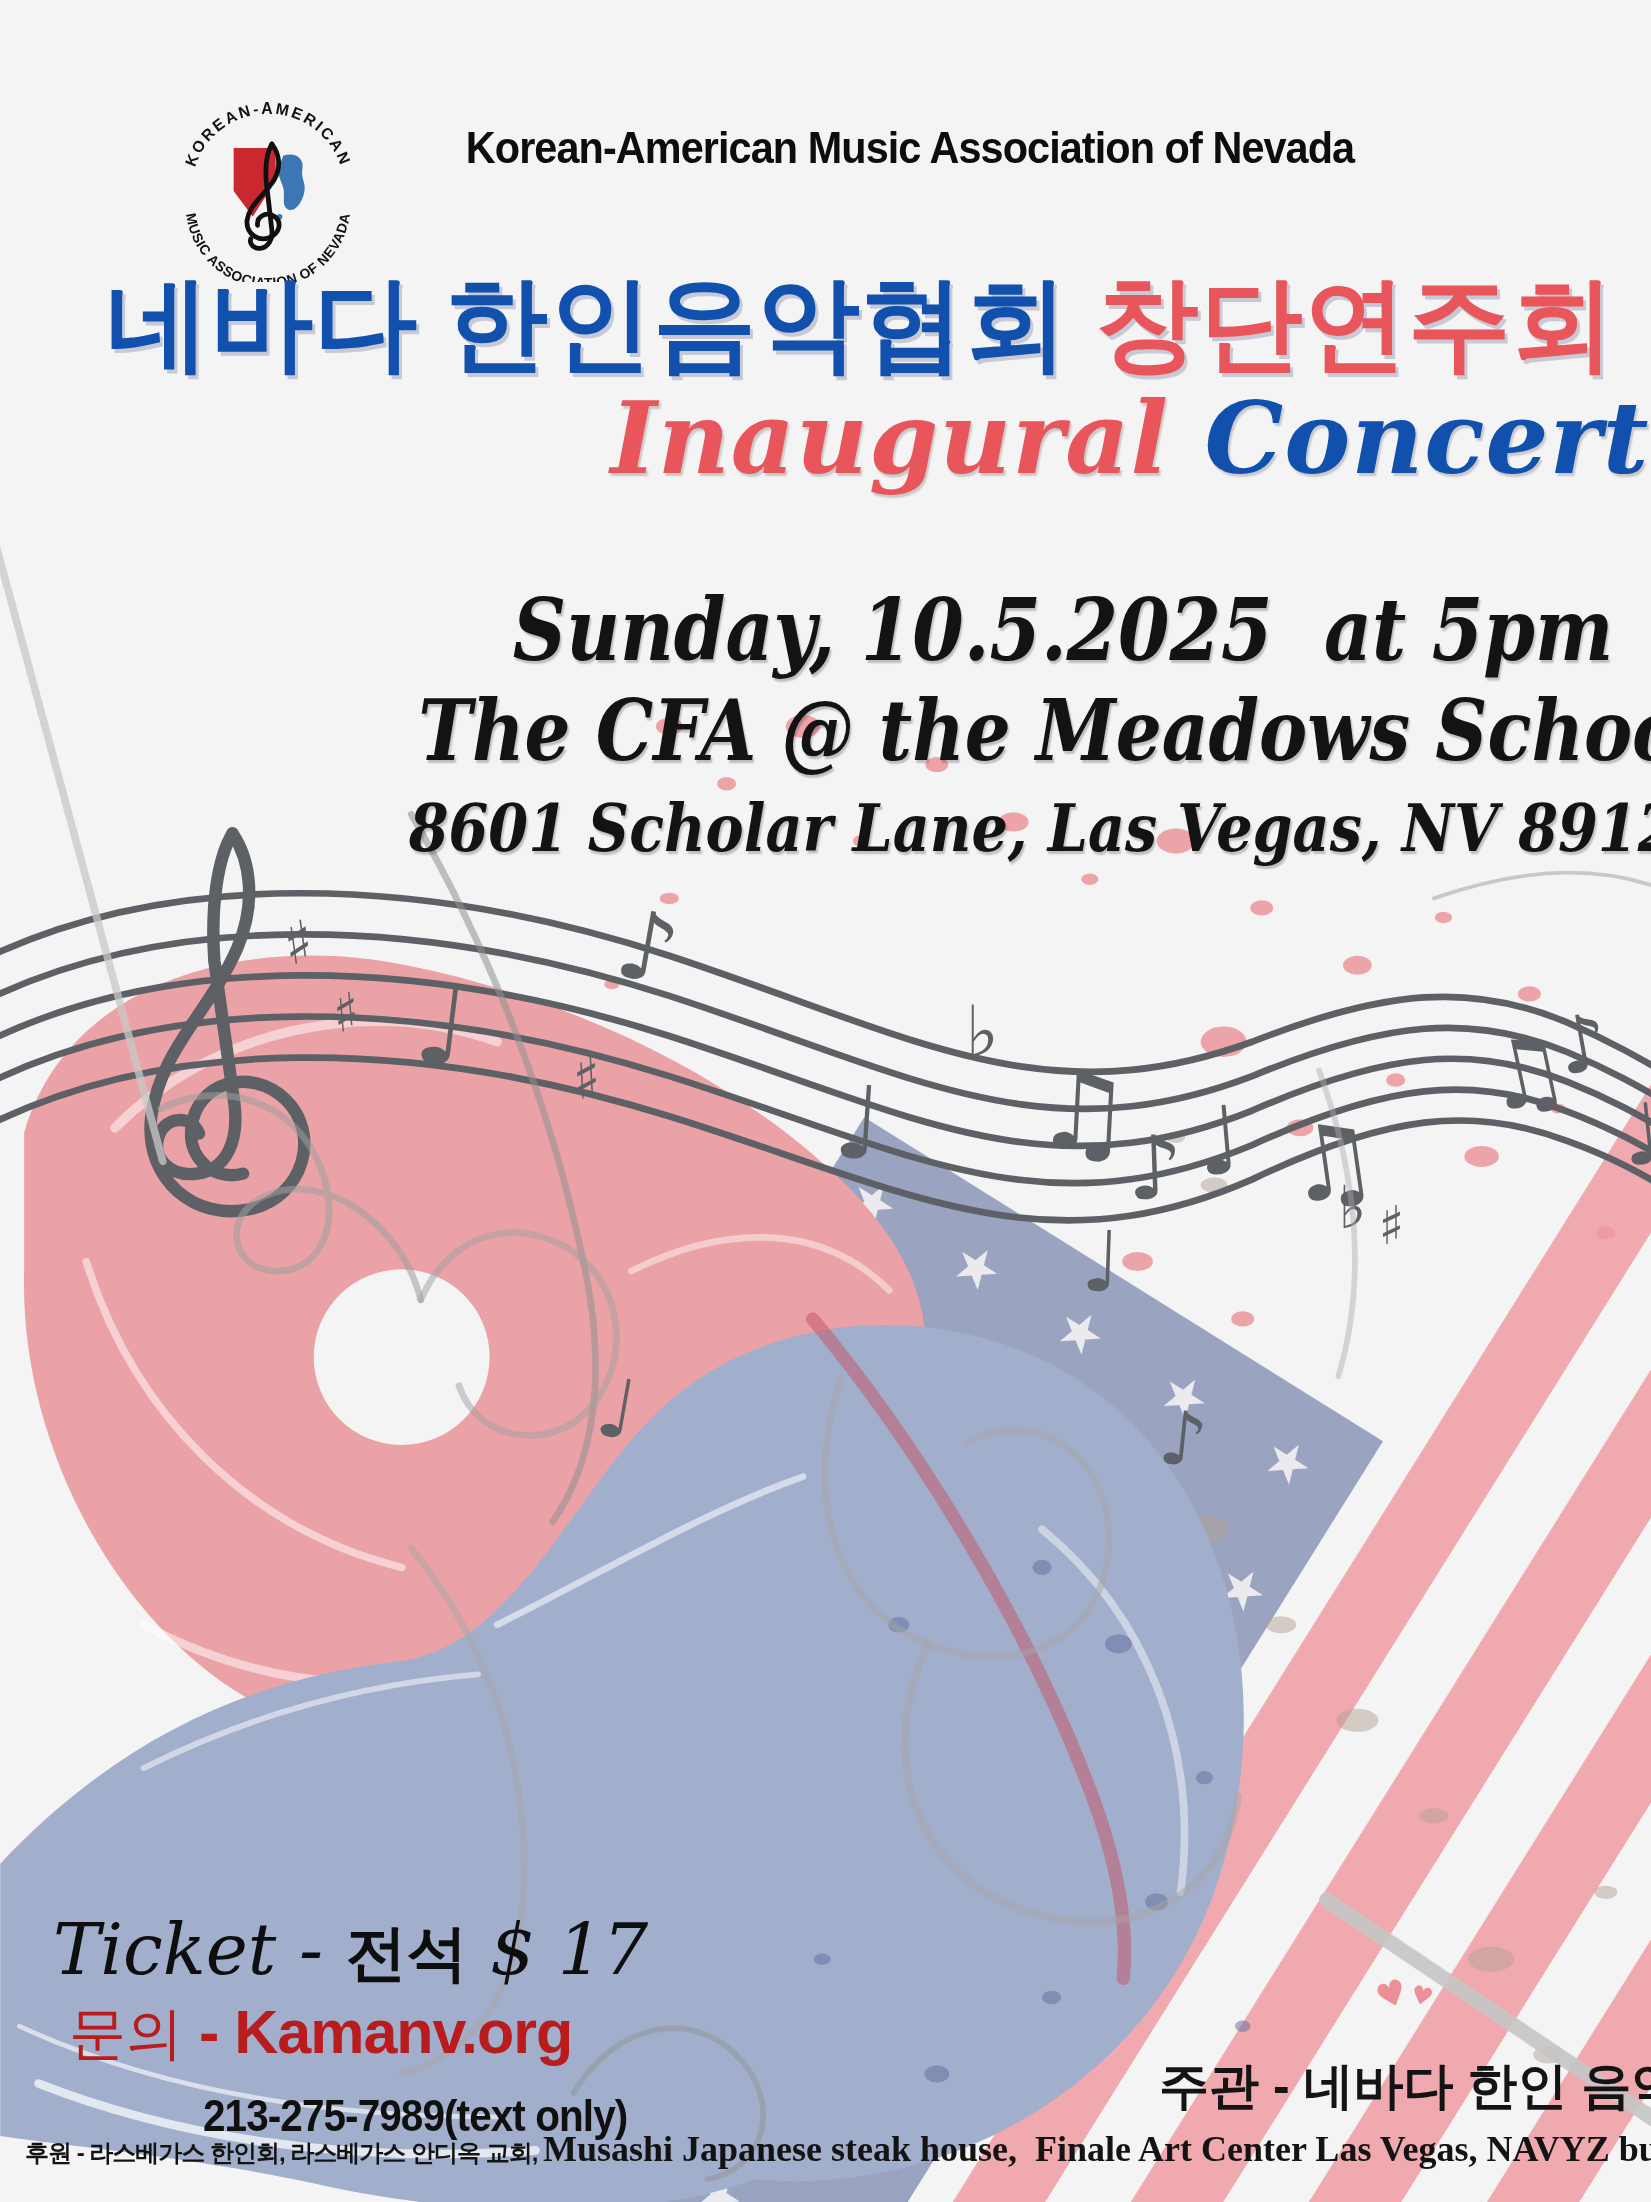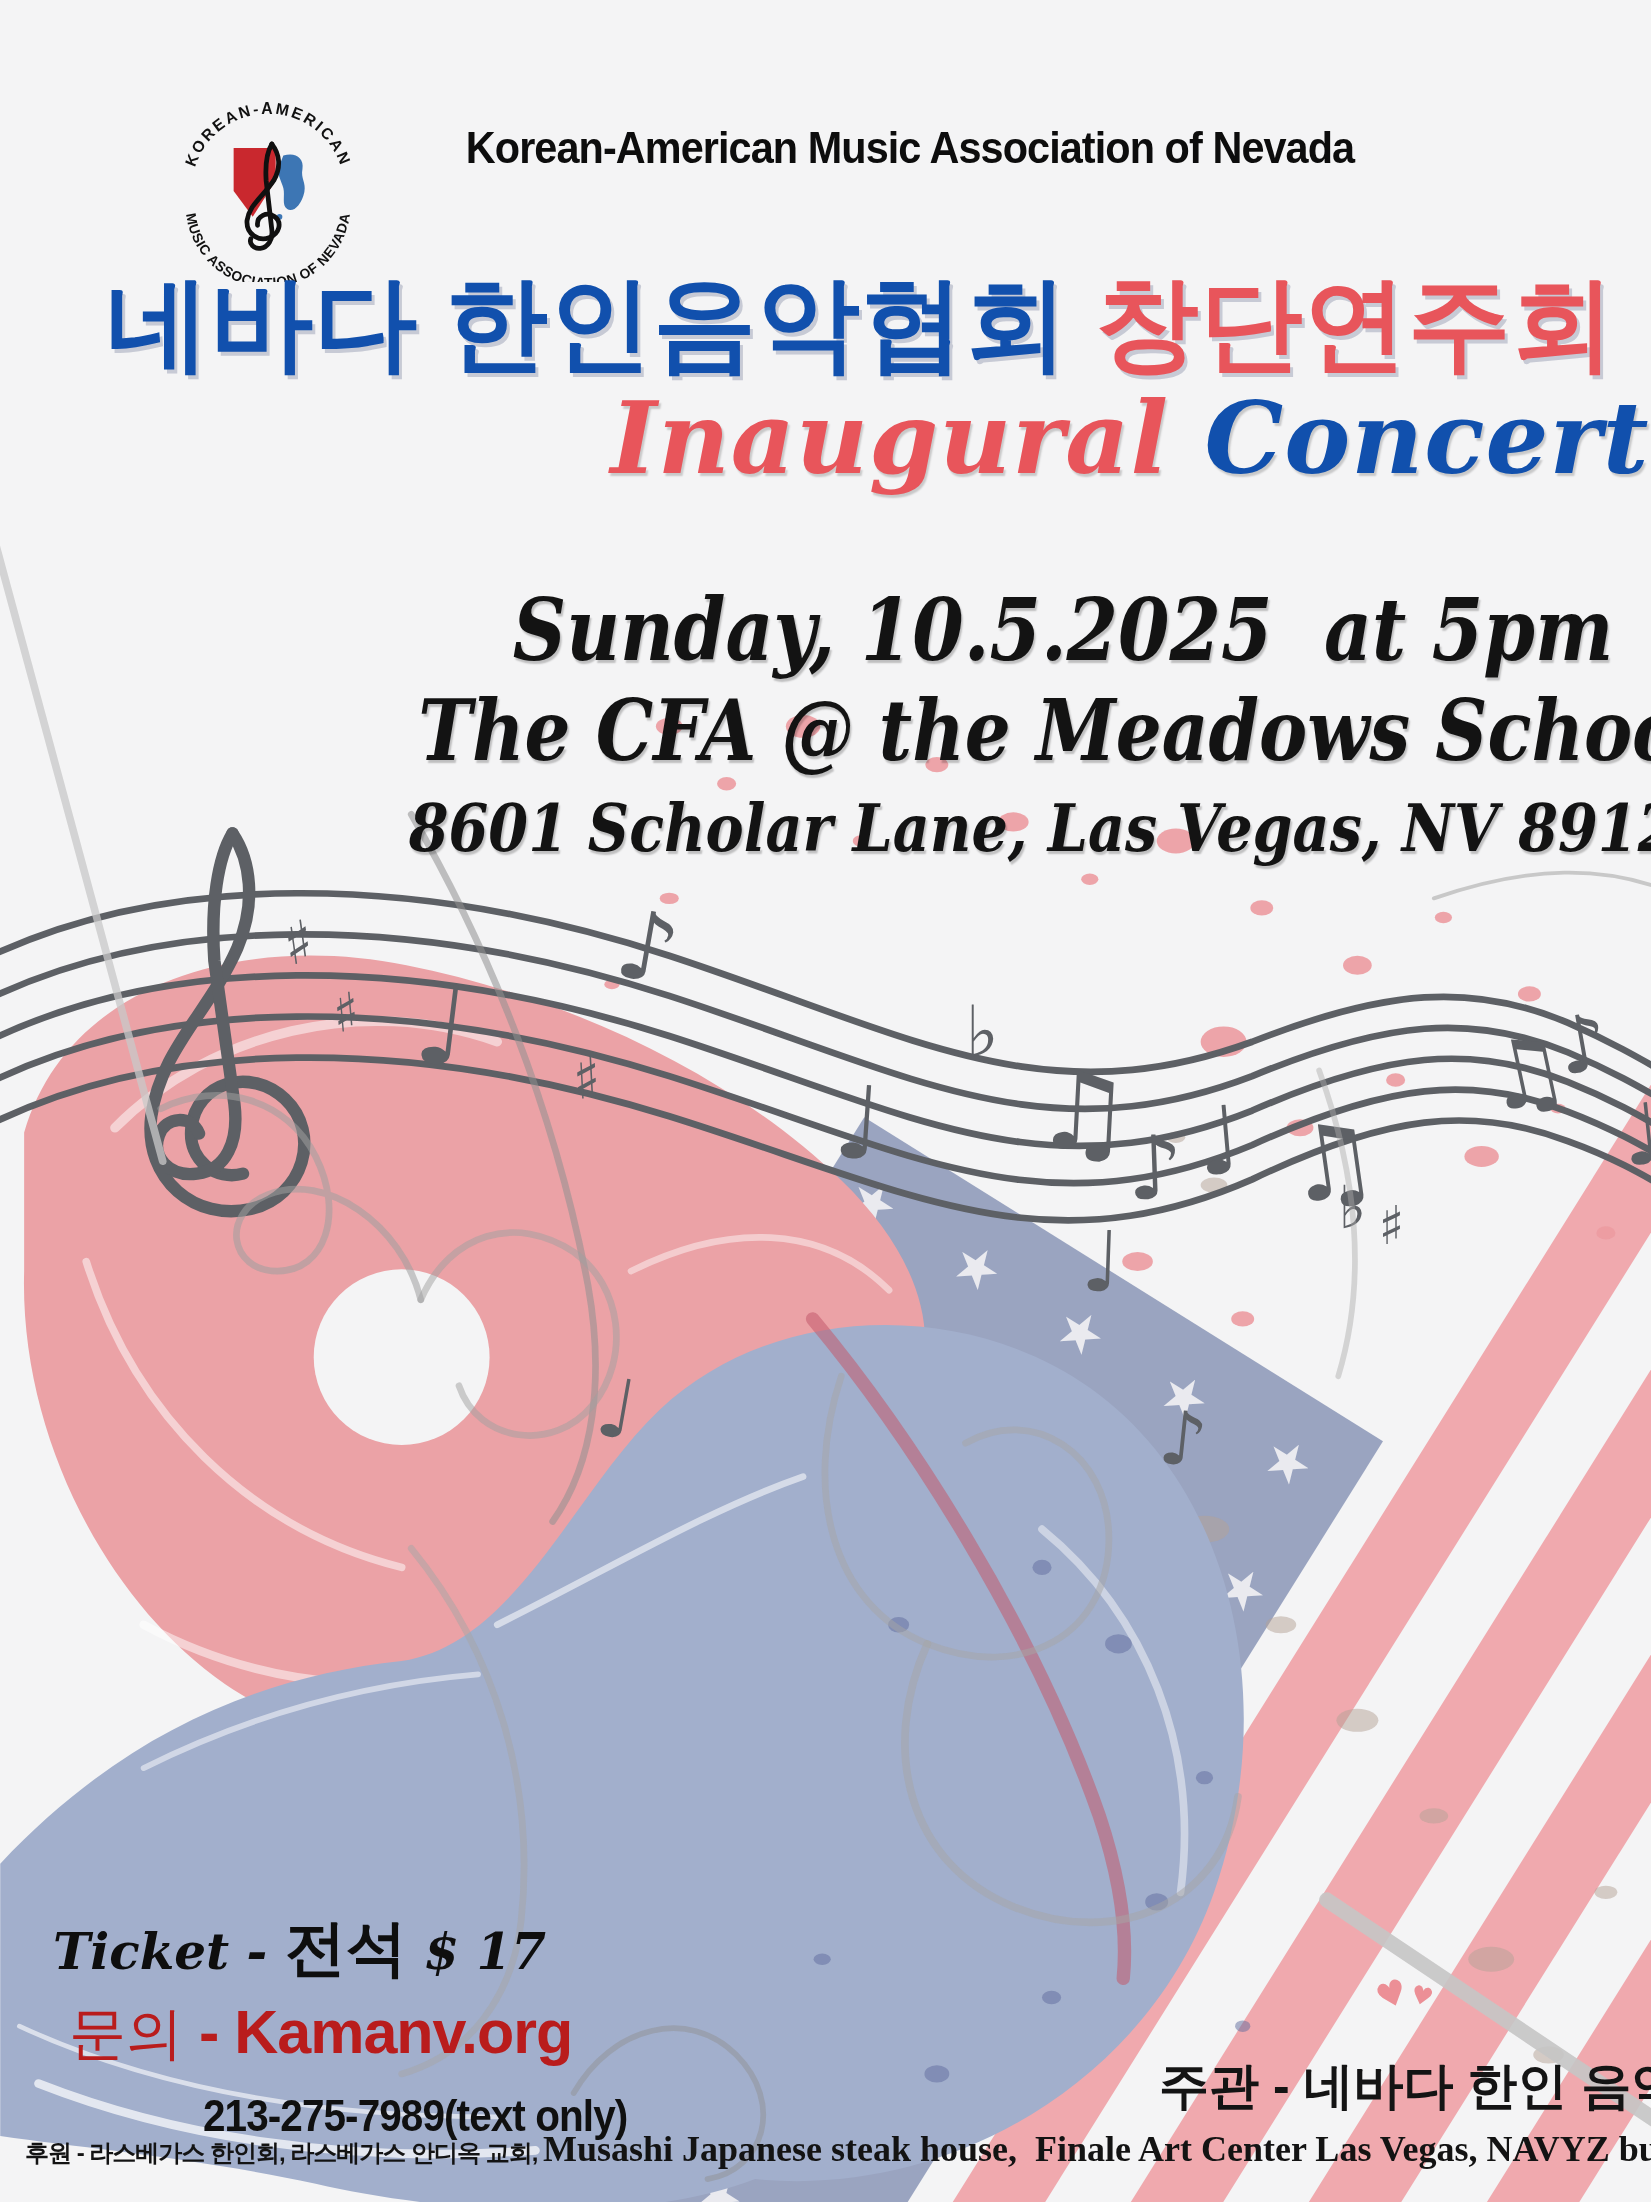--- a/index.html
+++ b/index.html
@@ -36,21 +36,21 @@
   .script-line{
     font-family:"DejaVu Serif","Liberation Serif",serif;
     font-style:italic;font-weight:bold;color:#131313;
     text-shadow:1.9px 2.9px 1.9px rgba(0,0,0,.22);
   }
   .date-line{left:1063px;top:579px;font-size:86px;transform:translateX(-50%) scaleX(.86);}
   .venue-line{left:1063px;top:681px;font-size:84px;transform:translateX(-50%) scaleX(.86);}
   .addr-line{left:1063px;top:790px;font-size:65px;transform:translateX(-50%) scaleX(.88);}
 
   .ticket-line{left:53px;top:1908px;font-size:63px;color:#0e0e0e;}
-  .ticket-line .script{font-family:"DejaVu Serif",serif;font-style:italic;font-weight:bold;font-size:50px;}
+  .ticket-line .script{font-family:"DejaVu Serif",serif;font-style:italic;font-weight:normal;font-size:71px;}
   .ticket-line .kor{font-weight:700;font-size:61px;}
   .contact-line{left:69px;top:1996px;font-size:57px;color:#b91c1c;}
   .contact-line .site{font-family:"Liberation Sans",sans-serif;font-weight:bold;font-size:61px;letter-spacing:-1px;}
   .phone-line{
     left:203px;top:2091px;font-family:"Liberation Sans",sans-serif;font-weight:bold;
     font-size:44px;color:#101010;letter-spacing:-1px;transform:scaleX(.92);transform-origin:left;
   }
   .organizer-line{left:1159px;top:2053px;font-size:50px;font-weight:800;color:#141414;}
   .sponsor-line{left:25px;top:2128px;color:#131313;}
   .sponsor-line .kor{font-weight:bold;font-size:24px;letter-spacing:-1px;}

